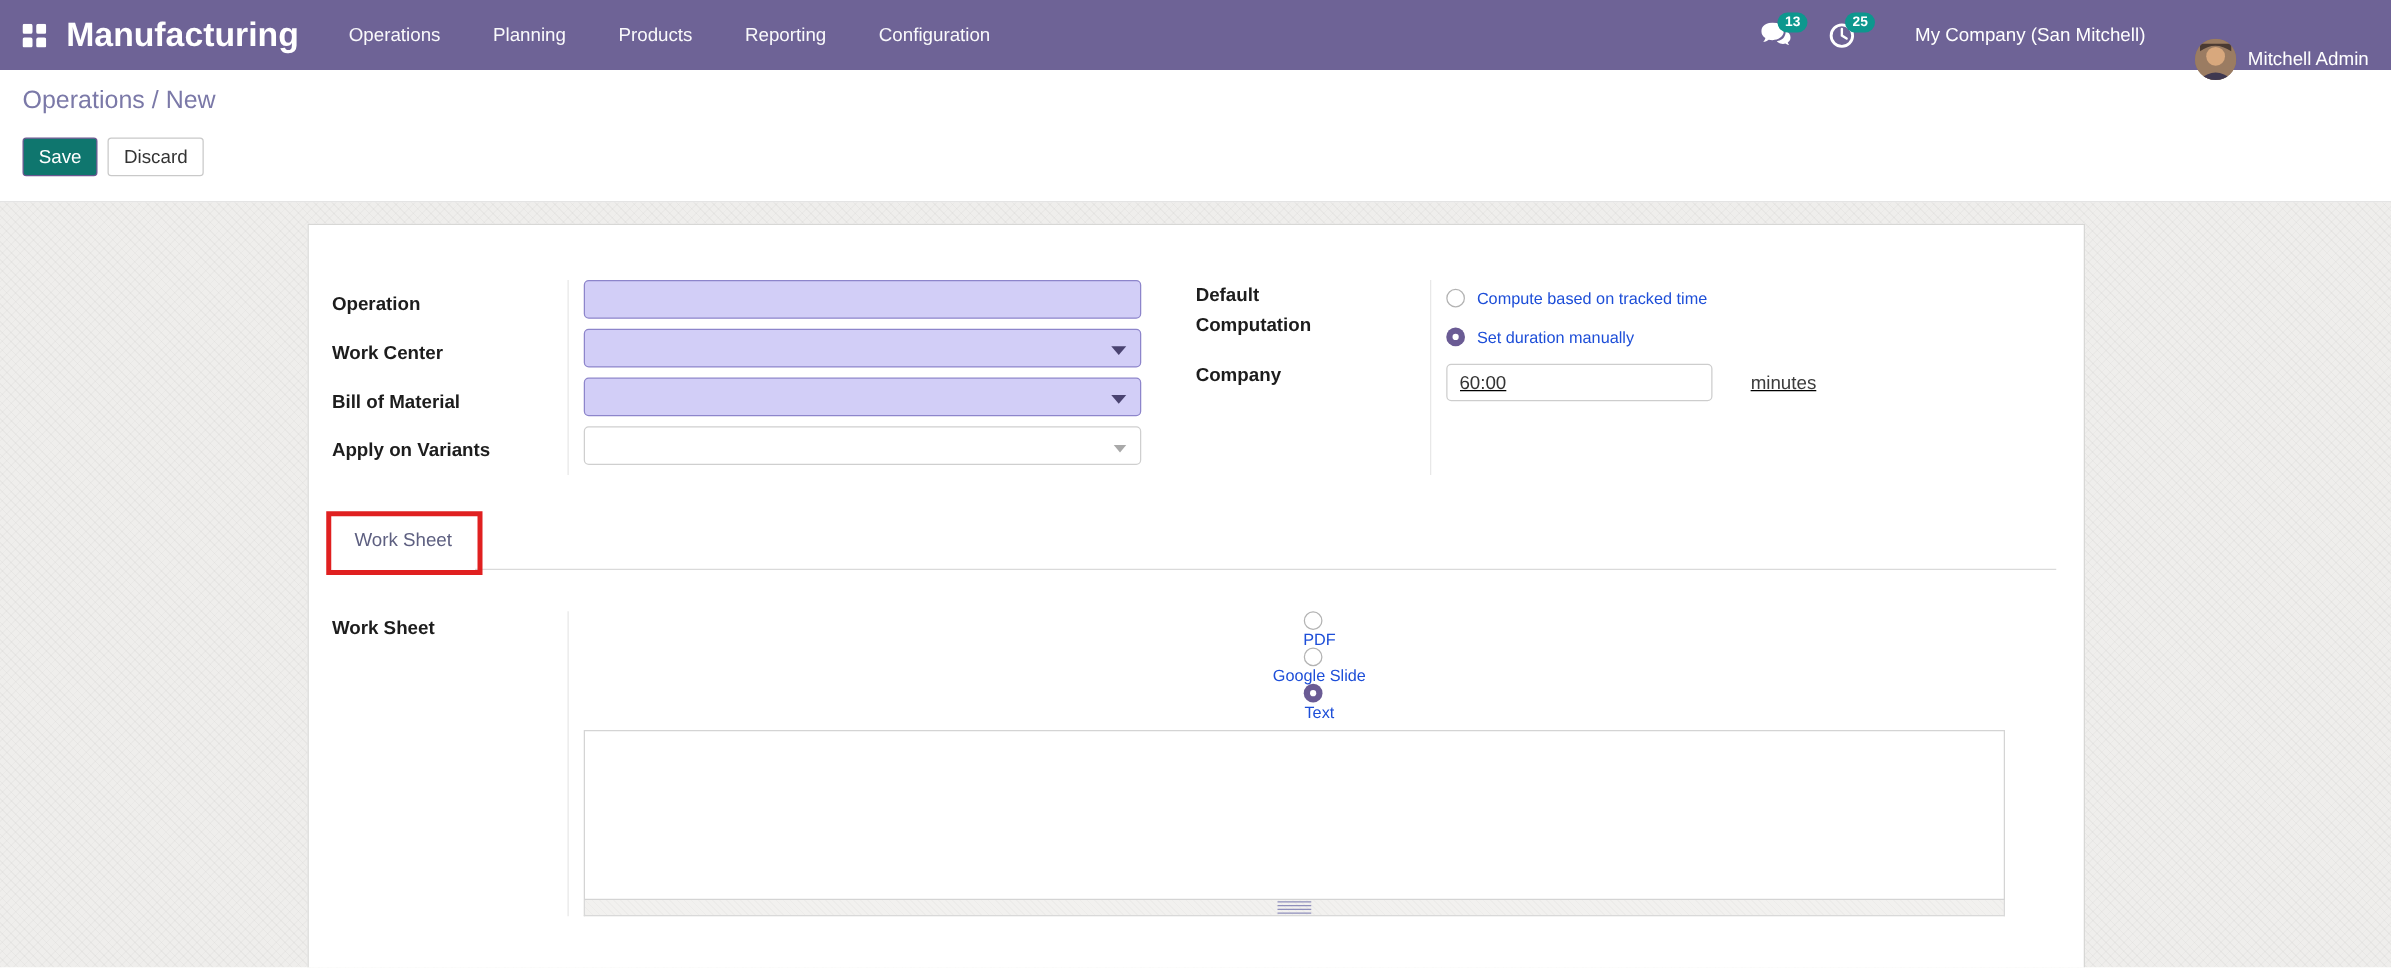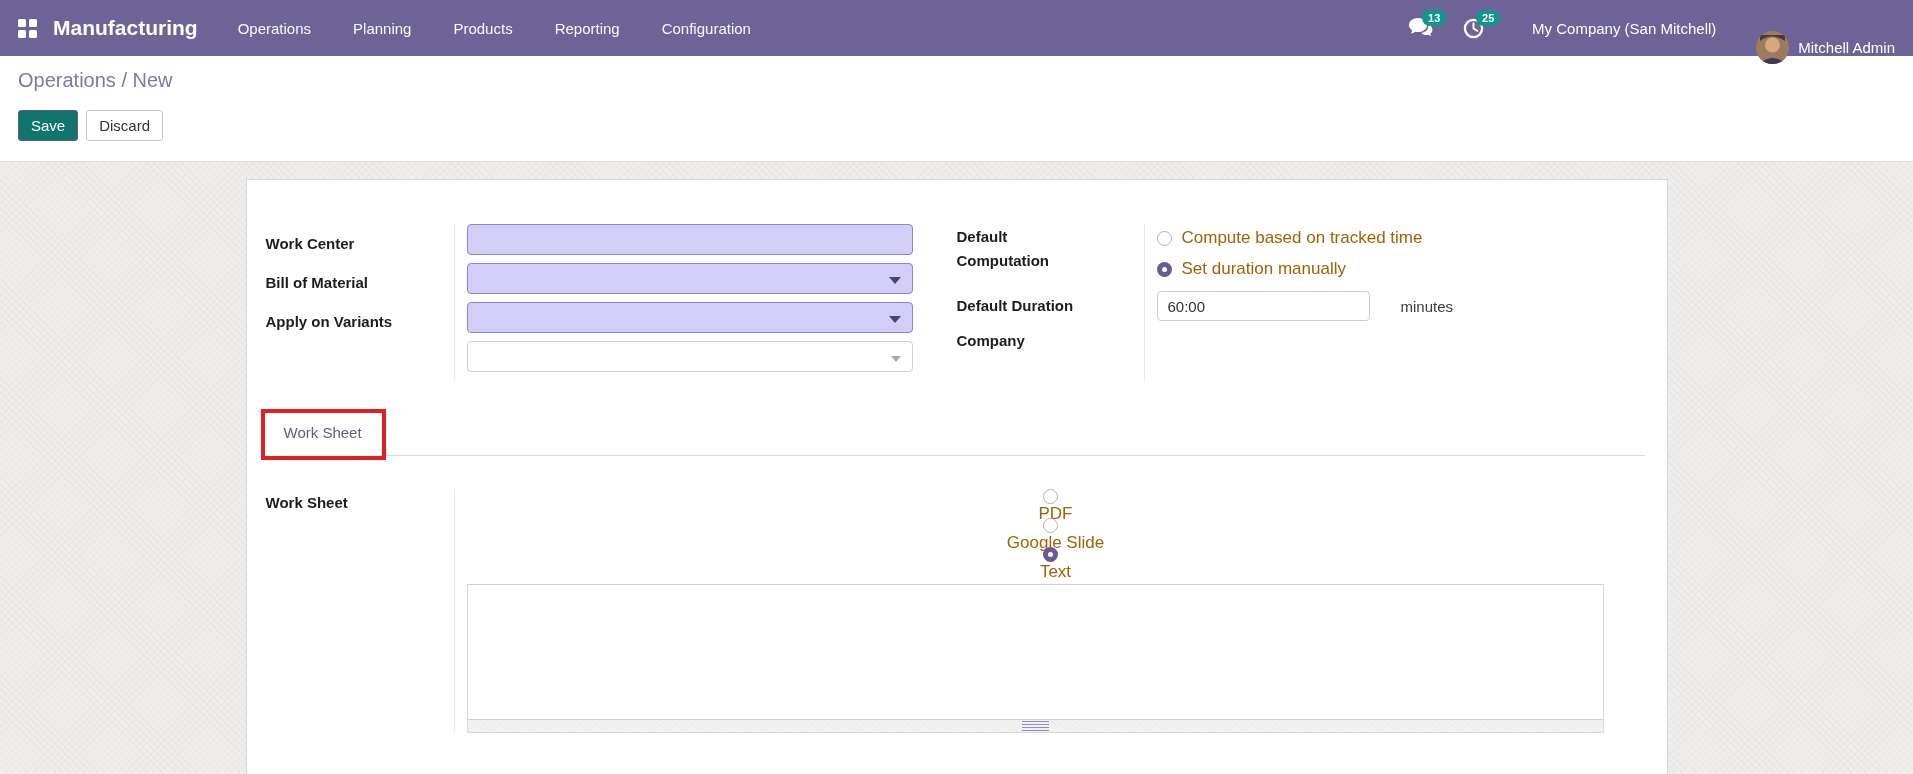--- a/index.html
+++ b/index.html
@@ -4,21 +4,21 @@
 <style>
   * { margin:0; padding:0; box-sizing:border-box; }
   html,body { width:1913px; height:774px; overflow:hidden; background:#fff;
               font-family:"Liberation Sans", sans-serif; }
 
   
   .navbar { height:56px; background:#6e6396; display:flex; align-items:center;
             padding:0 18px; color:#fff; }
   .apps-btn { background:transparent; border:none; margin-right:16px; cursor:pointer;
               display:flex; align-items:center; }
-  .brand { font-size:21px; font-weight:700; color:#fff; text-decoration:none; }
+  .brand { font-size:27px; font-weight:700; color:#fff; text-decoration:none; }
   .menus { display:flex; gap:42px; margin-left:40px; }
   .menus a { color:rgba(255,255,255,.96); text-decoration:none; font-size:15px; }
   .nav-right { margin-left:auto; display:flex; align-items:center; }
   .nav-icon-wrap { position:relative; margin-right:30px; cursor:pointer; display:flex; }
   .badge { position:absolute; top:-8px; left:13px; background:#0d978e; color:#fff;
            border-radius:9px; padding:1px 6px; font-size:11px; font-weight:700; line-height:14px; }
   .company { color:#fff; font-size:15px; text-decoration:none; margin:0 40px 0 18px; }
   .user { display:flex; align-items:center; gap:9px; cursor:pointer;margin-top:38px; }
   .avatar { width:33px; height:33px; border-radius:50%; overflow:hidden; flex:none;
             background:#8a6f5a; display:block; }
@@ -62,27 +62,27 @@
            border:1px solid #cfcfcf; background:#fff; position:relative;
            font-family:"Liberation Sans", sans-serif; }
   .field.required { background:#d2cef7; border:1px solid #8d85cb; }
   .caret { position:absolute; right:11px; top:13px; width:0; height:0;
            border-left:6px solid transparent; border-right:6px solid transparent;
            border-top:7px solid #4a4371; }
   .caret.gray { border-top-color:#a9a9a9; border-left-width:5px; border-right-width:5px;
                 border-top-width:6px; top:14px; }
 
   .radio-row { height:28px; display:flex; align-items:center; margin-bottom:3px; }
-  .radio-row label { font-size:17px; color:#a16207; cursor:pointer; }
+  .radio-row label { font-size:13px; color:#1d4ed8; cursor:pointer; }
   .radio { width:15px; height:15px; border-radius:50%; margin-right:10px; position:relative;
            flex:none; cursor:pointer; }
   .radio.off { border:1px solid #b3b3b3; background:#fff; }
   .radio.on  { background:#6a5b94; }
   .radio.on::after { content:""; position:absolute; inset:5px; background:#fff; border-radius:50%; }
-  .vrow-input { height:40px; display:flex; align-items:center; }
+  .vrow-input { height:40px; display:flex; align-items:center;text-decoration:underline; }
   .duration-input { width:213px; height:30px; border:1px solid #cdcdcd; border-radius:4px;
                     padding:0 10px; font-size:15px; color:#333;
                     font-family:"Liberation Sans", sans-serif; }
   .unit { margin-left:31px; font-size:15px; color:#3c3c3c; }
 
   
   .tabbar { position:relative; margin-top:29px; border-bottom:1px solid #dadada; height:47px; }
   .tab { position:absolute; left:0; top:0; height:47px; padding:0 18px; display:flex;
          align-items:center; font-size:15px; color:#5d5f80; cursor:pointer; background:#fff; }
   .annotation { position:absolute; left:-5px; top:0; width:125px; height:51px;
@@ -167,20 +167,23 @@
 </div>
 
 <div class="content">
   <div class="sheet">
 
     <div class="form-top">
 
       <div class="grp grp-left">
         <div class="labels">
           <div class="lrow">
+              <span class="flabel">Operation</span>
+            </div>
+          <div class="lrow">
               <span class="flabel">Work Center</span>
             </div>
           <div class="lrow">
               <span class="flabel">Bill of Material</span>
             </div>
           <div class="lrow">
               <span class="flabel">Apply on Variants</span>
             </div>
         </div>
         <div class="values">
@@ -201,23 +204,20 @@
               </div>
             </div>
         </div>
       </div>
 
       <div class="grp grp-right">
         <div class="labels">
           <div class="lrow tall">
               <span class="flabel">Default Computation</span>
             </div>
-          <div class="lrow mid">
-              <span class="flabel">Default Duration</span>
-            </div>
           <div class="lrow low">
               <span class="flabel">Company</span>
             </div>
         </div>
         <div class="values">
           <div class="radio-row">
             <span class="radio off"></span>
             <label>Compute based on tracked time</label>
           </div>
           <div class="radio-row">

